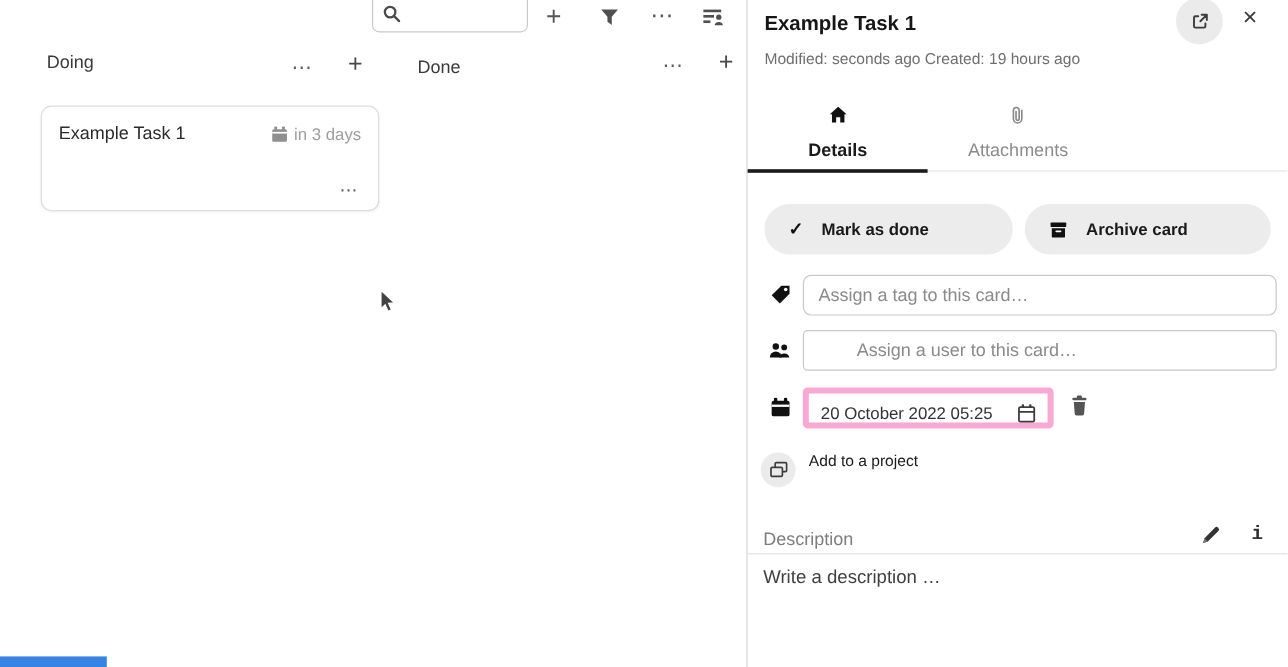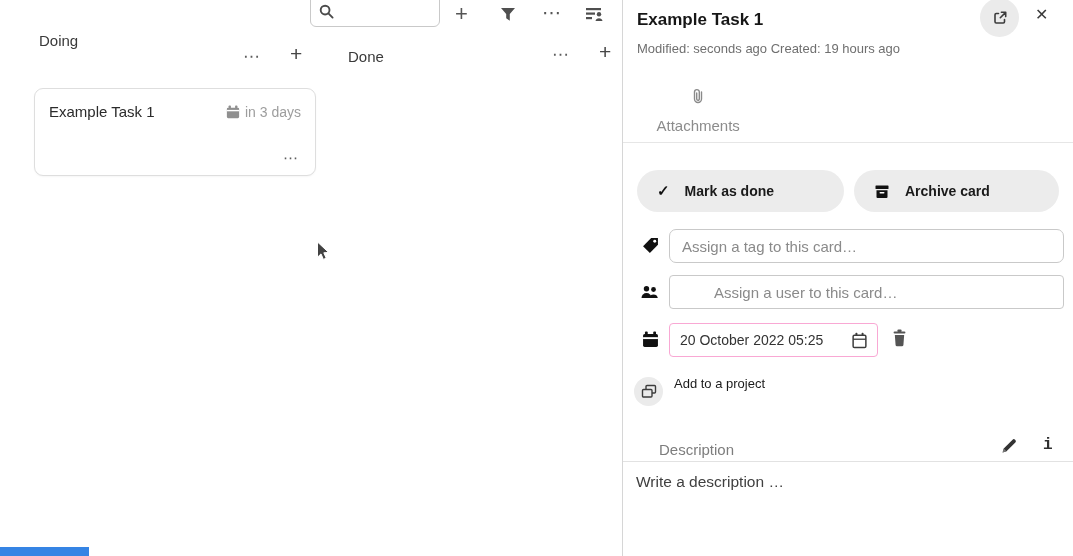--- a/index.html
+++ b/index.html
@@ -49,31 +49,31 @@
   .pill { position:absolute; top:170px; height:42px; border-radius:21px; background:#ececec;
     border:none; display:flex; align-items:center; padding-left:20px; gap:15px;
     font-size:14px; font-weight:bold; color:#1a1a1a; font-family:"Liberation Sans", sans-serif; }
   .check-glyph { font-size:15px; font-weight:bold; color:#111; }
 
   .assign-input { position:absolute; left:46px; width:395px; height:34px;
     border:1px solid #c9c9c9; border-radius:4px; padding:0 12px; font-size:15px;
     font-family:"Liberation Sans", sans-serif; color:#333; outline:none; }
   .assign-input::placeholder { color:#8a8a8a; opacity:1; }
 
-  .date-box { left:46px; top:323px; width:209px; height:34px; border:1px solid #f9a8d4;
+  .date-box { left:46px; top:323px; width:209px; height:34px; border:5px solid #f9a8d4;
     border-radius:4px; background:#fff; }
   .date-text { position:absolute; left:10px; top:8px; font-size:14px; color:#333; }
   .date-box svg { position:absolute; right:9px; top:8px; }
 
   .proj-circle { left:11px; top:377px; width:29px; height:29px; border-radius:50%;
     background:#ebebeb; border:none; display:flex; align-items:center; justify-content:center; }
   .proj-title { left:51px; top:376px; font-size:13px; color:#1a1a1a; }
   .proj-sub { left:51px; top:393px; font-size:15px; color:#7b7b7b; }
 
-  .desc-label { left:13px; top:441px; font-size:15px; color:#7d7d7d;margin-left:23px; }
+  .desc-label { left:13px; top:441px; font-size:15px; color:#7d7d7d; }
   .desc-divider { left:0; top:461px; width:451px; border-top:1px solid #e2e2e2; }
   .desc-placeholder { left:13px; top:473px; font-size:15.5px; color:#404040; }
   .info-glyph { font-family:"Liberation Mono", monospace; font-weight:bold; font-size:16px; color:#2f2f2f; }
 
   .blue-bar { left:0; top:547px; width:89px; height:9px; }
   button { cursor:pointer; }
 </style>
 </head>
 <body>
 
@@ -96,21 +96,21 @@
   <button class="abs" style="left:586px; top:6px; border:none; background:none;">
     <svg width="18" height="16" viewBox="0 0 18 16">
       <rect x="0" y="2" width="15" height="2.2" fill="#4f4f4f"></rect>
       <rect x="0" y="6.5" width="9" height="2.2" fill="#4f4f4f"></rect>
       <rect x="0" y="11" width="6" height="2.2" fill="#4f4f4f"></rect>
       <circle cx="13" cy="8.3" r="2.2" fill="#4f4f4f"></circle>
       <path d="M9.5 15 a3.6 3.6 0 0 1 7 0 Z" fill="#4f4f4f"></path>
     </svg>
   </button>
 
-  <div class="abs col-title" style="left:39px; top:32px;">Doing</div>
+  <div class="abs col-title" style="left:39px; top:44px;">Doing</div>
   <button class="abs dots" style="left:243px; top:46px;">⋯</button>
   <button class="abs plus" style="left:290px; top:42px;">+</button>
 
   <div class="abs card">
     <div class="card-title">Example Task 1</div>
     <div class="card-due">
       <svg width="14" height="14" viewBox="0 0 16 16">
         <rect x="3" y="0.5" width="2.6" height="4" rx="0.8" fill="#8f8f8f"></rect>
         <rect x="10.4" y="0.5" width="2.6" height="4" rx="0.8" fill="#8f8f8f"></rect>
         <rect x="1" y="3" width="14" height="12" rx="1.5" fill="#8f8f8f"></rect>
@@ -138,20 +138,28 @@
 
     <button class="abs circle-btn">
       <svg width="16" height="16" viewBox="0 0 16 16">
         <path d="M6.5 3.5 H4.2 A1.2 1.2 0 0 0 3 4.7 V11.8 A1.2 1.2 0 0 0 4.2 13 H11.3 A1.2 1.2 0 0 0 12.5 11.8 V9.5" fill="none" stroke="#3c3c3c" stroke-width="1.6" stroke-linecap="round"></path>
         <path d="M8.3 7.7 L13.4 2.6 M9.4 2.3 H13.7 V6.6" fill="none" stroke="#3c3c3c" stroke-width="1.6" stroke-linecap="round" stroke-linejoin="round"></path>
       </svg>
     </button>
     <button class="abs close-btn">✕</button>
 
     <div class="abs tabbar">
+      <div class="tab active">
+        <div class="t-icon">
+          <svg width="17" height="16" viewBox="0 0 16 16">
+            <path d="M8 1 L15 7.2 H13.2 V14 H9.7 V9.7 H6.3 V14 H2.8 V7.2 H1 Z" fill="#111"></path>
+          </svg>
+        </div>
+        <div class="t-label">Details</div>
+      </div>
       <div class="tab">
         <div class="t-icon">
           <svg width="12" height="18" viewBox="0 0 12 18">
             <path d="M9.5 4 V11 A3.5 3.5 0 0 1 2.5 11 V4 A2.4 2.4 0 0 1 7.3 4 V11 A1.3 1.3 0 0 1 4.7 11 V5" fill="none" stroke="#8a8a8a" stroke-width="1.4" stroke-linecap="round"></path>
           </svg>
         </div>
         <div class="t-label">Attachments</div>
       </div>
     </div>
 

